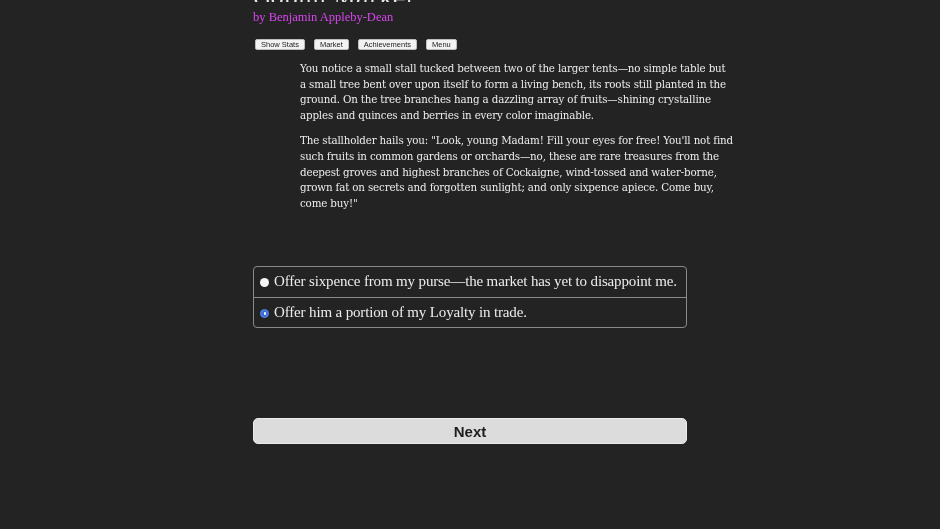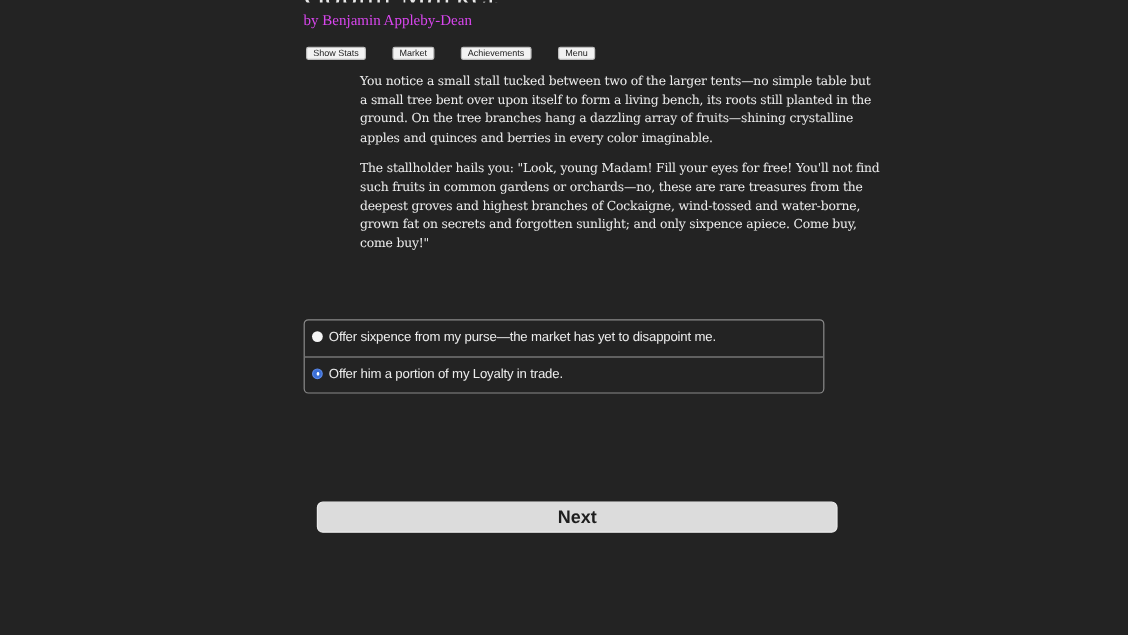--- a/index.html
+++ b/index.html
@@ -35,21 +35,21 @@
       font-family: Liberation Serif, serif;
       font-size: 12.5px;
       color: #d946ef;
       white-space: nowrap;
     }
     .buttons {
       position: absolute;
       top: 39px;
       left: 2px;
       display: flex;
-      gap: 22px;
+      gap: 9px;
     }
     .btn-small {
       font-family: "Liberation Sans", sans-serif;
       font-size: 7.5px;
       height: 11px;
       line-height: 10px;
       padding: 0 5px;
       background: #f2f2f2;
       color: #222;
       border: 1px solid #bdbdbd;
@@ -80,22 +80,22 @@
       box-sizing: border-box;
       border: 1px solid #8a8a8a;
       border-radius: 4px;
       overflow: hidden;
     }
     .choice {
       display: block;
       box-sizing: border-box;
       padding: 7px 8px 7px 6px;
       border-top: 1px solid #8a8a8a;
-      font-family: Liberation Sans, sans-serif;
-      font-size: 11px;
+      font-family: Liberation Serif, serif;
+      font-size: 15px;
       line-height: 15.6px;
       color: #ececec;
       cursor: pointer;
       letter-spacing: -0.15px;
     }
     .choice:first-child {
       border-top: none;
     }
     .radio {
       display: inline-block;
@@ -118,21 +118,21 @@
       left: 2.5px;
       top: 2.5px;
       width: 2.5px;
       height: 2.5px;
       border-radius: 50%;
       background: #fff;
     }
     .next-btn {
       position: absolute;
       top: 418px;
-      left: 11px;
+      left: 0;
       width: 434px;
       height: 26px;
       box-sizing: border-box;
       background: #dcdcdc;
       border: 1px solid #eaeaea;
       border-radius: 5px;
       font-family: "Liberation Sans", sans-serif;
       font-weight: bold;
       font-size: 15px;
       color: #1e1e1e;

